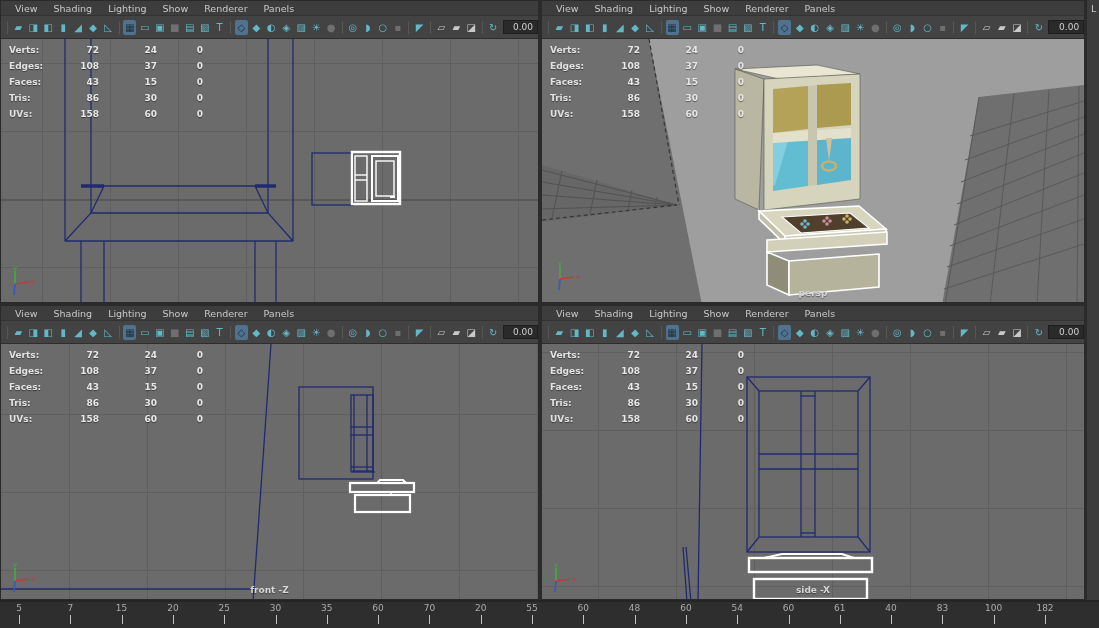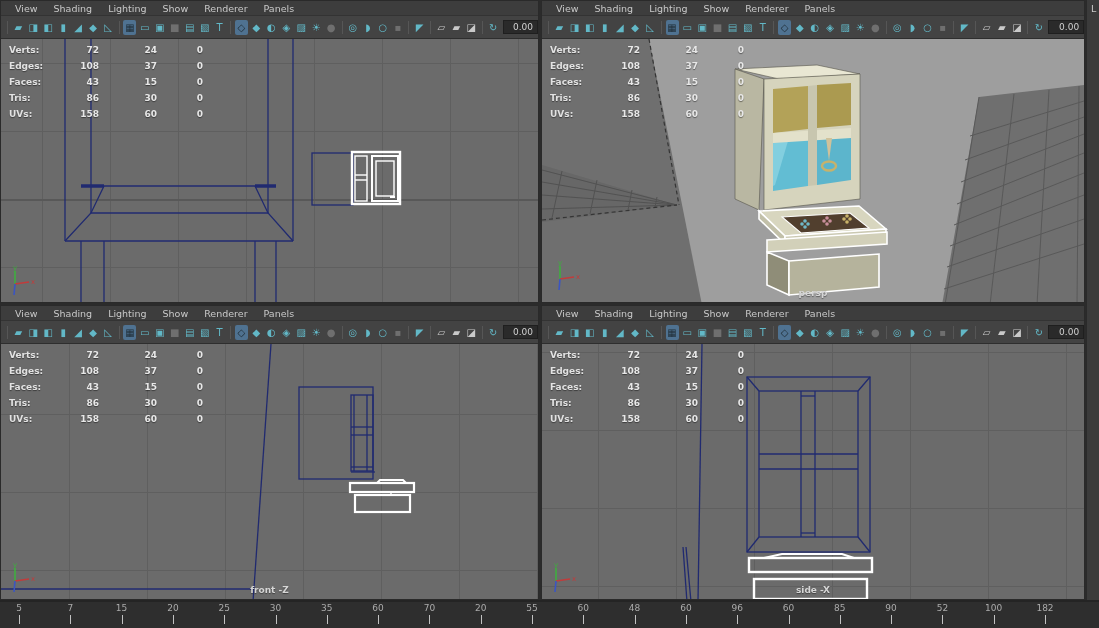--- a/index.html
+++ b/index.html
@@ -631,37 +631,37 @@
       </div>
       <div class="tl-tick" style="left: 634.6px;">
         <span class="tl-num">48</span>
         <span class="tl-line"></span>
       </div>
       <div class="tl-tick" style="left: 685.9px;">
         <span class="tl-num">60</span>
         <span class="tl-line"></span>
       </div>
       <div class="tl-tick" style="left: 737.2px;">
-        <span class="tl-num">96</span>
+        <span class="tl-num">54</span>
         <span class="tl-line"></span>
       </div>
       <div class="tl-tick" style="left: 788.5px;">
         <span class="tl-num">60</span>
         <span class="tl-line"></span>
       </div>
       <div class="tl-tick" style="left: 839.8px;">
-        <span class="tl-num">85</span>
+        <span class="tl-num">61</span>
         <span class="tl-line"></span>
       </div>
       <div class="tl-tick" style="left: 891.1px;">
-        <span class="tl-num">90</span>
+        <span class="tl-num">40</span>
         <span class="tl-line"></span>
       </div>
       <div class="tl-tick" style="left: 942.4px;">
-        <span class="tl-num">52</span>
+        <span class="tl-num">83</span>
         <span class="tl-line"></span>
       </div>
       <div class="tl-tick" style="left: 993.7px;">
         <span class="tl-num">100</span>
         <span class="tl-line"></span>
       </div>
       <div class="tl-tick" style="left: 1045px;">
         <span class="tl-num">182</span>
         <span class="tl-line"></span>
       </div>

